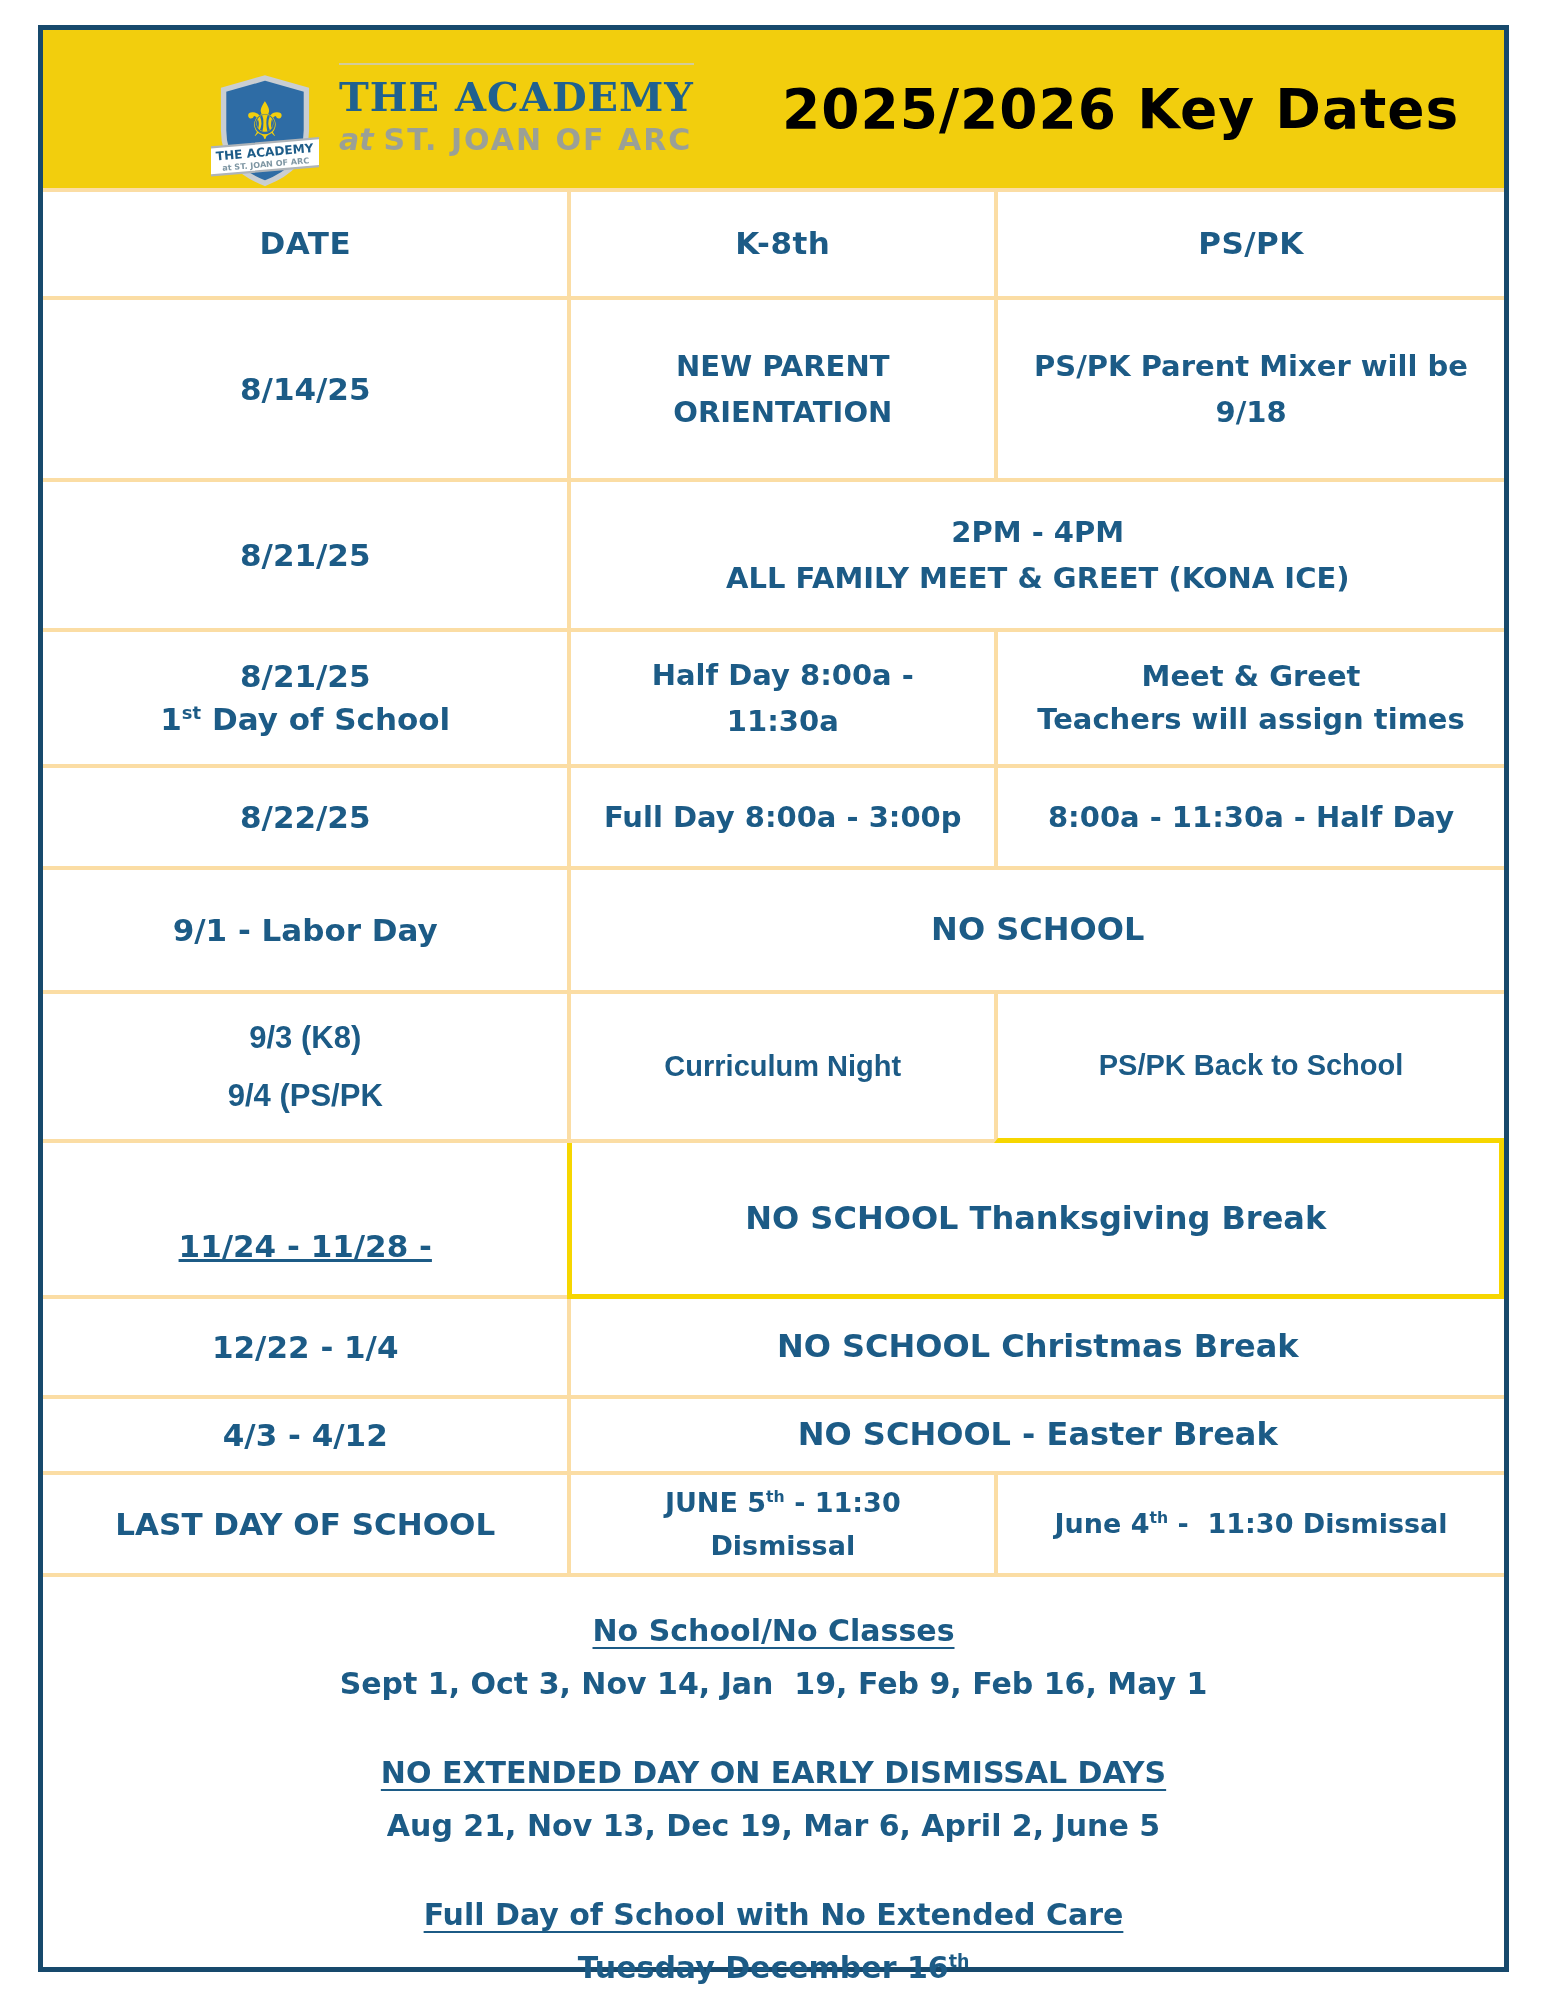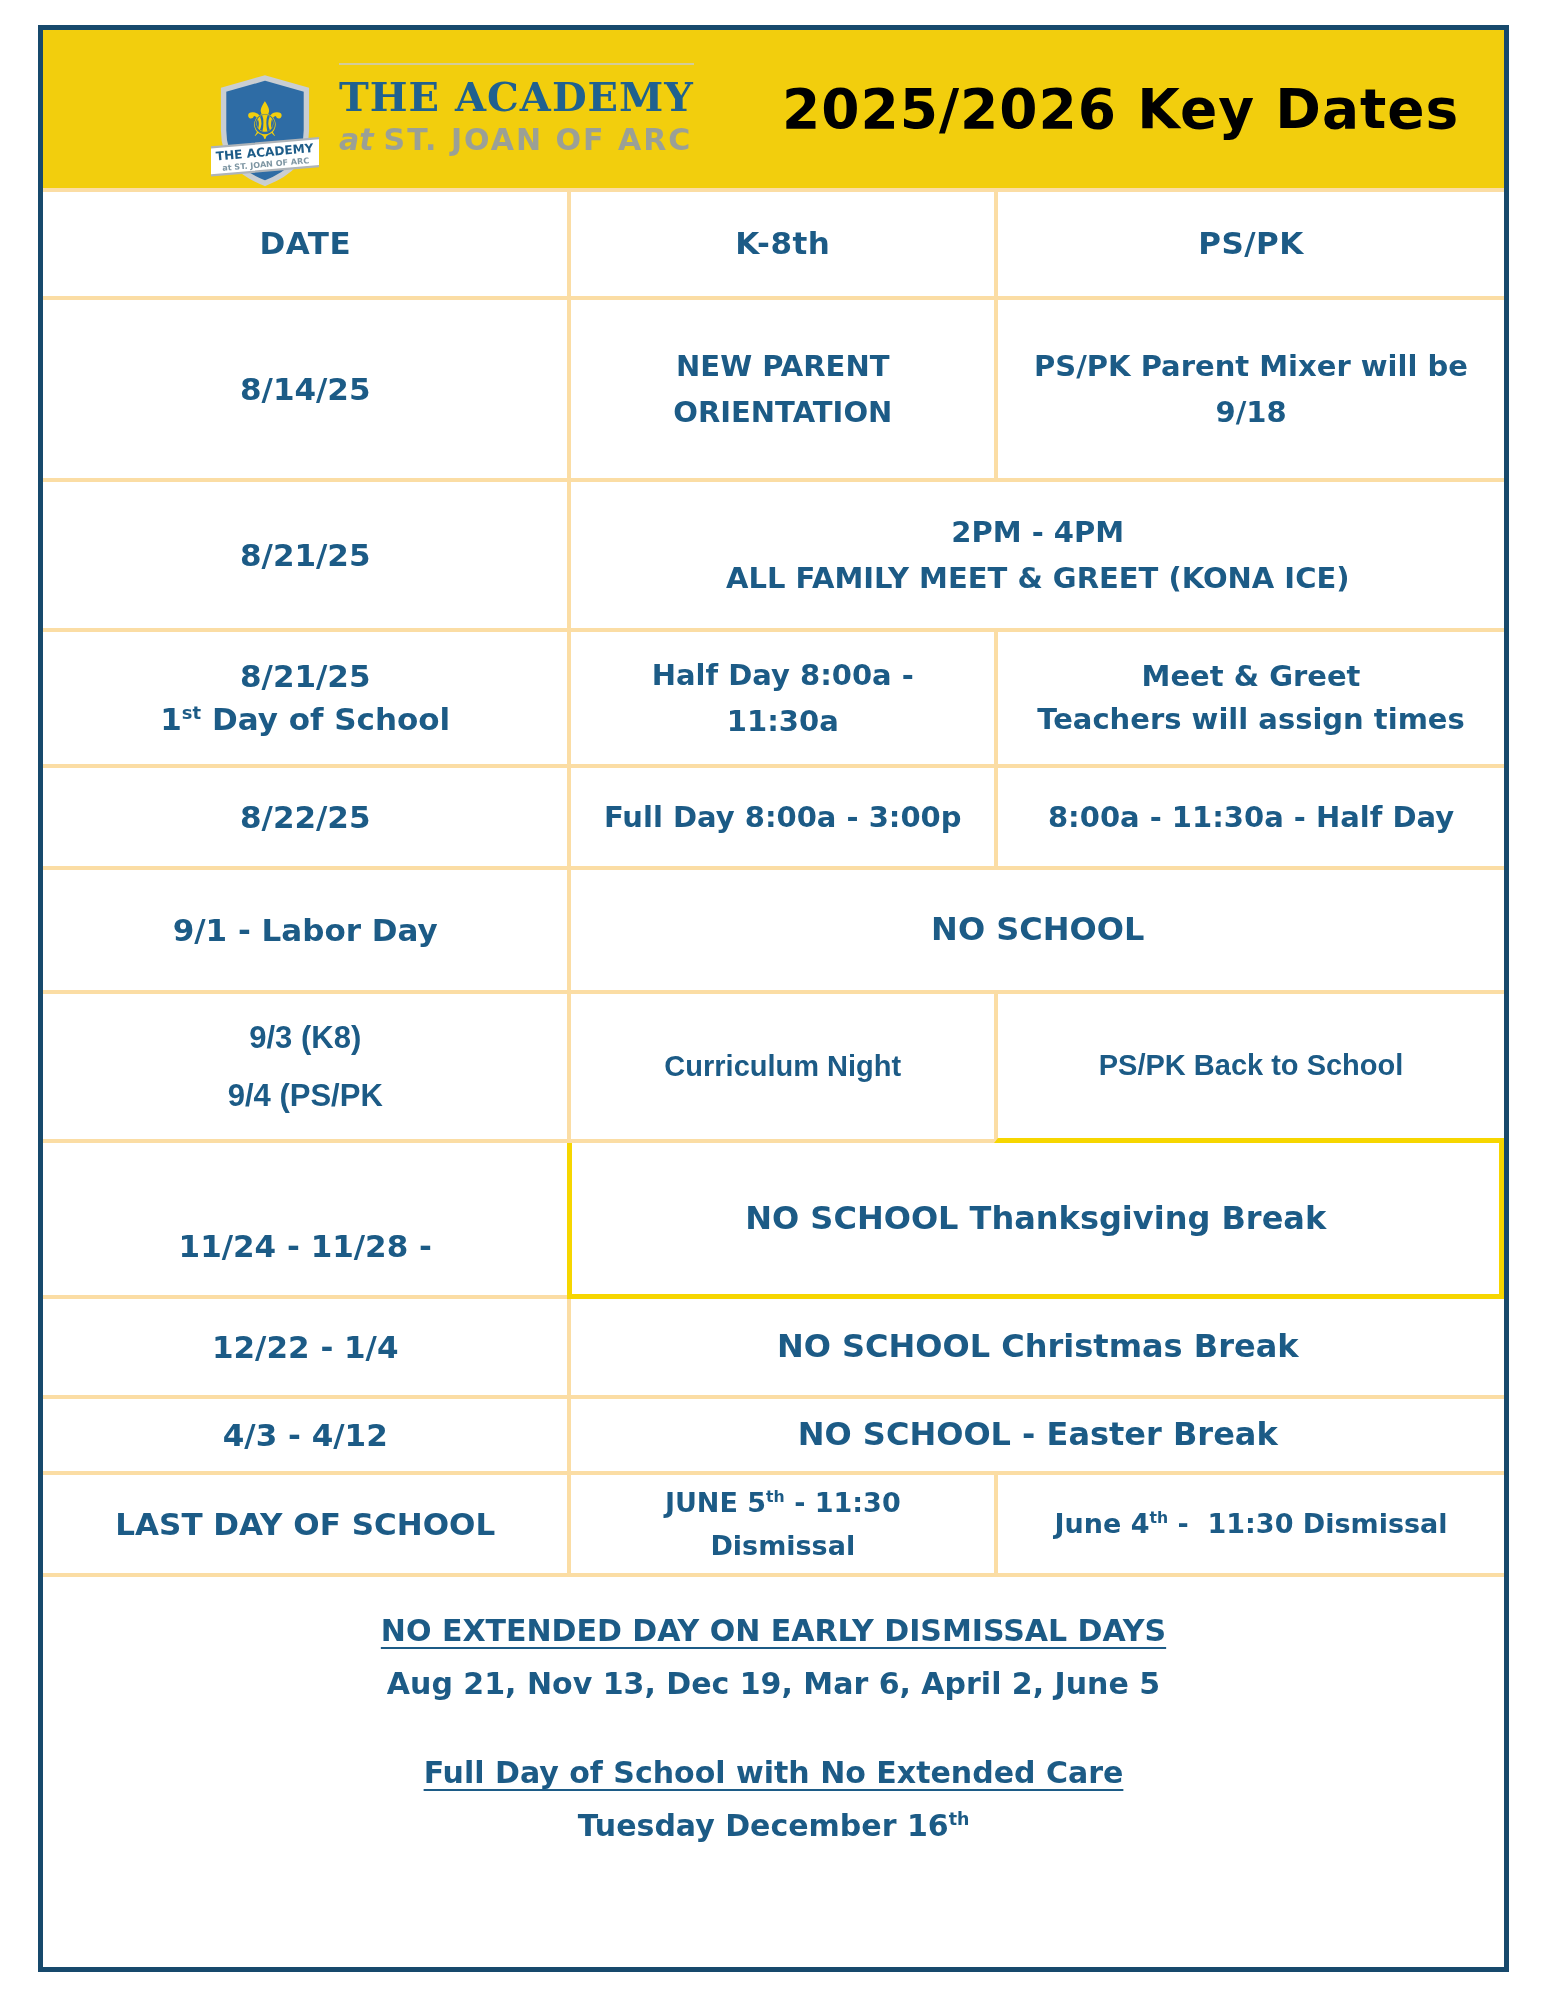--- a/index.html
+++ b/index.html
@@ -38,21 +38,21 @@
   }
   .cl{border-left:4px solid var(--tan);}
   .date{font-size:31px;line-height:1.45;}
   .merged{grid-column:2/4;}
   .thead .cell{font-size:31px;letter-spacing:0.5px;}
   .big{font-size:32px;}
   .small{font-size:27px;}
   .yb{border-bottom:5px solid var(--hl);}
   .ybox{grid-column:2/4;border-left:5px solid var(--hl);border-right:5px solid var(--hl);
         border-bottom:5px solid var(--hl);}
-  .low{padding-top:58px;}
+  .low{padding-top:58px;text-decoration:underline;}
   .alt{font-family:"Liberation Sans",sans-serif;line-height:1.85;}
   sup{font-size:58%;line-height:0;text-align:right;}
   
   .footer{text-align:center;padding-top:32px;font-size:30px;line-height:1.45;}
   .fsec{margin-bottom:46px;}
   .fh{text-decoration:underline;text-underline-offset:6px;text-decoration-thickness:2px;}
   .fd{margin-top:9px;}
 </style>
 </head>
 <body>
@@ -157,20 +157,24 @@
       </div>
       <div class="cell cl small">
         <span><span>June 4</span><sup>th</sup><span> -&nbsp; 11:30 Dismissal</span></span>
       </div>
     </div>
 
   </div>
 
   <div class="footer">
     <div class="fsec">
+      <div class="fh">No School/No Classes</div>
+      <div class="fd">Sept 1, Oct 3, Nov 14, Jan &nbsp;19, Feb 9, Feb 16, May 1</div>
+    </div>
+    <div class="fsec">
       <div class="fh">NO EXTENDED DAY ON EARLY DISMISSAL DAYS</div>
       <div class="fd">Aug 21, Nov 13, Dec 19, Mar 6, April 2, June 5</div>
     </div>
     <div class="fsec">
       <div class="fh">Full Day of School with No Extended Care</div>
       <div class="fd"><span>Tuesday December 16</span><sup>th</sup></div>
     </div>
   </div>
 
 </div>

